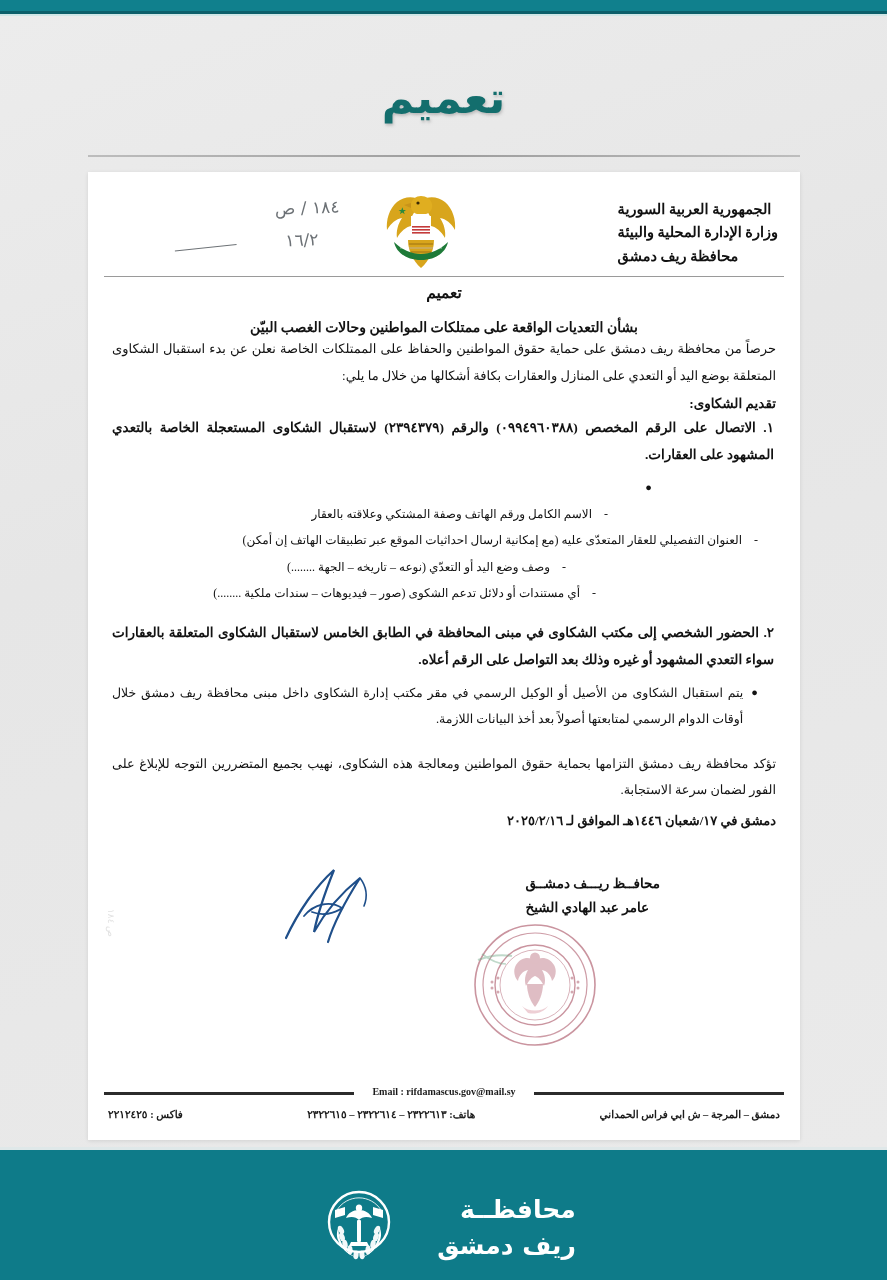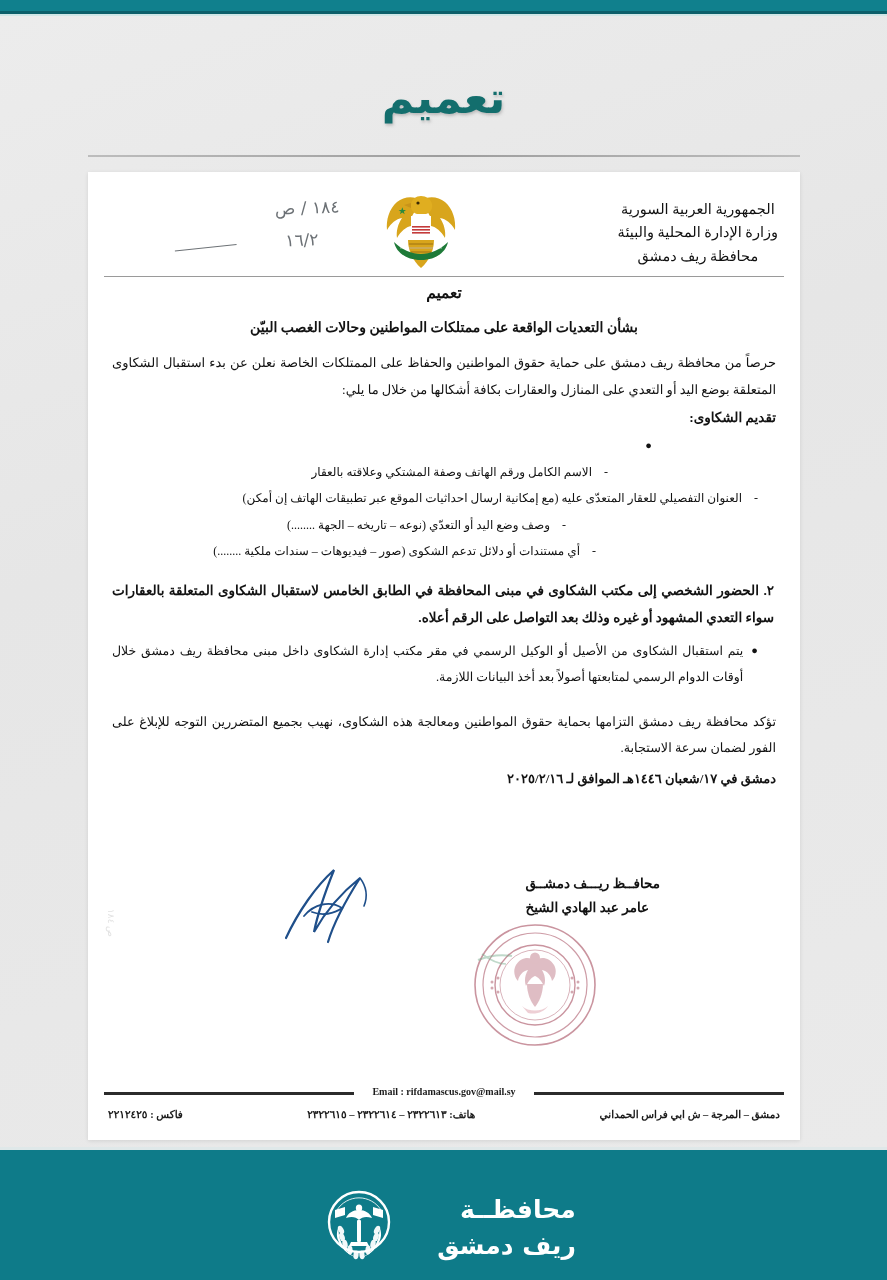--- a/index.html
+++ b/index.html
@@ -123,24 +123,24 @@
 
   .emblem {
     position: absolute;
     top: 6px; left: 290px;
     width: 86px; height: 88px;
   }
 
   .org-lines {
     position: absolute;
     top: 14px; right: 22px;
-    text-align: center;
+    text-align: left;
     font-family: "Liberation Serif", serif;
     font-size: 14.5px;
-    font-weight: 400;
+    font-weight: 700;
     color: #111;
     line-height: 1.62;
   }
 
   .head-rule {
     position: absolute;
     top: 104px; left: 16px;
     width: 680px;
     height: 1px;
     background: #9a9a9a;
@@ -159,21 +159,20 @@
     text-align: center;
     font-size: 15.5px;
     font-weight: 700;
     margin-bottom: 17px;
   }
 
   .doc-subject {
     text-align: center;
     font-size: 14px;
     font-weight: 700;
-    margin-bottom: 14px;
   }
 
   .para {
     text-align: justify;
     text-align-last: right;
     line-height: 2.05;
     font-size: 13px;
     margin-bottom: 2px;
   }
 
@@ -422,20 +421,24 @@
   <div class="doc-body">
 
     <div class="doc-title">تعميم</div>
 
     <div class="doc-subject">بشأن التعديات الواقعة على ممتلكات المواطنين وحالات الغصب البيّن</div>
 
     <div class="para">حرصاً من محافظة ريف دمشق على حماية حقوق المواطنين والحفاظ على الممتلكات الخاصة نعلن عن بدء استقبال الشكاوى المتعلقة بوضع اليد أو التعدي على المنازل والعقارات بكافة أشكالها من خلال ما يلي:</div>
 
     <div class="section-label">تقديم الشكاوى:</div>
 
+    <div class="numbered">
+      <span class="num">١.</span>
+      <span>الاتصال على الرقم المخصص (٠٩٩٤٩٦٠٣٨٨) والرقم (٢٣٩٤٣٧٩) لاستقبال الشكاوى المستعجلة الخاصة بالتعدي المشهود على العقارات.</span>
+    </div>
 
     <div class="bullet-line">
       <span class="dot">●</span>
     </div>
 
     <div class="dash-item di-1">
       <span class="dash">-</span>
       <span class="dtext">الاسم الكامل ورقم الهاتف وصفة المشتكي وعلاقته بالعقار</span>
     </div>
 

